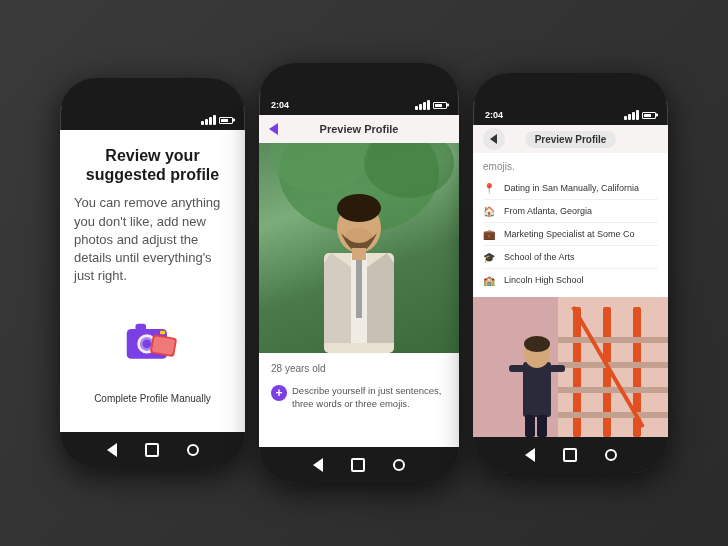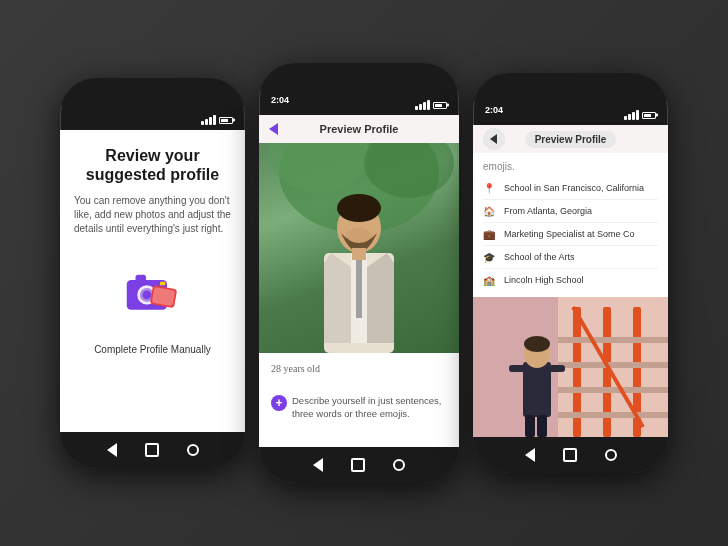--- a/index.html
+++ b/index.html
@@ -74,20 +74,21 @@
       top: 0;
       left: 50%;
       transform: translateX(-50%);
     }
 
     .status-bar {
       width: 100%;
       padding: 0 12px;
       height: 20px;
       display: flex;
+      align-items: center;
       justify-content: space-between;
       font-size: 8px;
       color: #fff;
       margin-top: 4px;
     }
 
     .status-time {
       font-weight: 600;
       font-size: 9px;
     }
@@ -202,21 +203,21 @@
     }
 
     .left-desc {
       font-size: 9.5px;
       color: #555;
       line-height: 1.4;
       margin-bottom: 8px;
     }
 
     .left-desc-2 {
-      font-size: 10px;
+      font-size: 13px;
       color: #555;
       line-height: 1.4;
       margin-bottom: 14px;
     }
 
     .left-illustration {
       display: flex;
       justify-content: center;
       align-items: center;
       margin: 10px 0 20px;
@@ -320,22 +321,21 @@
       display: flex;
       align-items: center;
       justify-content: center;
       font-size: 10px;
       color: #7b3fe4;
     }
 
     .profile-age {
       font-size: 10px;
       color: #666;
-      margin-bottom: 20px;
-      font-family: Liberation Serif, serif;
+      margin-bottom: 10px;
     }
 
     .describe-row {
       display: flex;
       align-items: flex-start;
       gap: 5px;
       margin-bottom: 12px;
     }
 
     .plus-icon {
@@ -603,21 +603,21 @@
         <div class="right-back-arrow">
           <div class="right-back-inner"></div>
         </div>
         <span class="right-header-title">Preview Profile</span>
       </div>
 
       <div class="right-info-section" style="margin-top:28px;">
         <div class="top-label">emojis.</div>
         <div class="info-row">
           <span class="info-icon">📍</span>
-          <span class="info-text">School in San Francisco, California</span>
+          <span class="info-text">Dating in San Manually, California</span>
         </div>
         <div class="info-row">
           <span class="info-icon">🏠</span>
           <span class="info-text">From Atlanta, Georgia</span>
         </div>
         <div class="info-row">
           <span class="info-icon">💼</span>
           <span class="info-text">Marketing Specialist at Some Co</span>
         </div>
         <div class="info-row">

